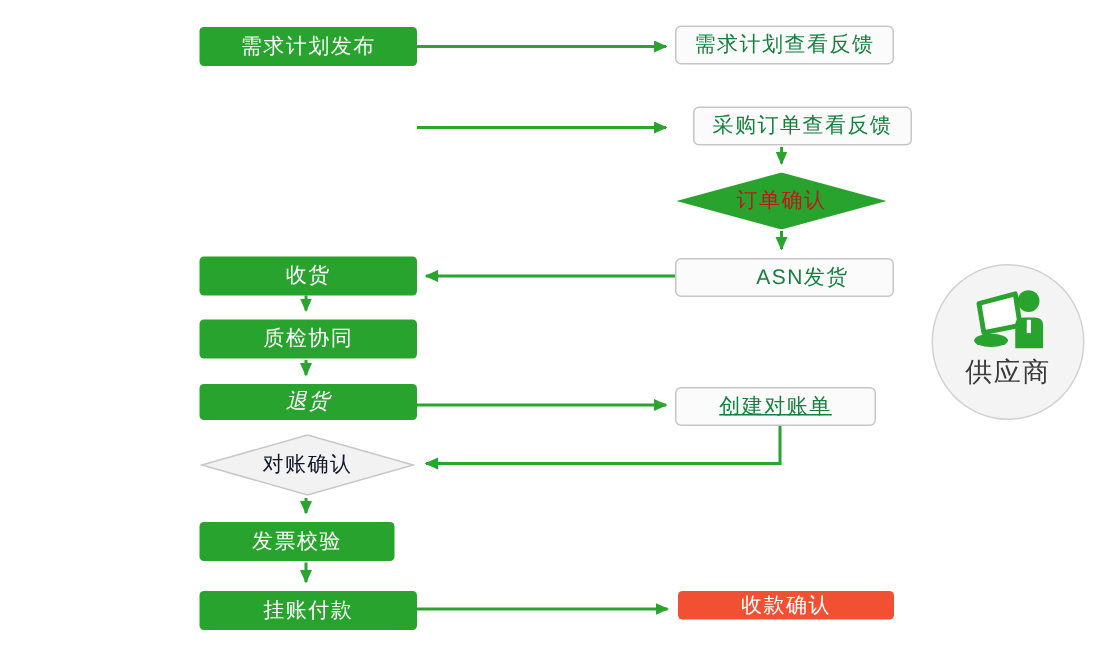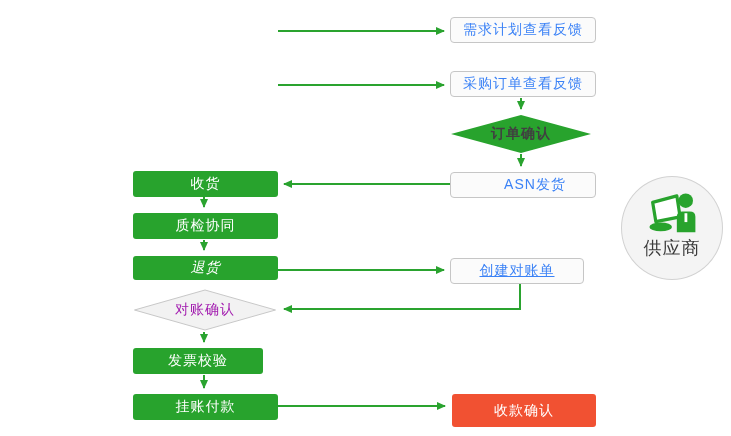--- a/index.html
+++ b/index.html
@@ -2,28 +2,28 @@
 <html style="--green: #28a32d; --red: #f15132;"><head>
 <meta charset="utf-8">
 <style>
   html,body{margin:0;padding:0;background:#ffffff;}
   body{font-family:"Liberation Sans","DejaVu Sans",sans-serif;}
   #stage{position:relative;width:731px;height:436px;background:#ffffff;overflow:hidden;}
   #connectors{position:absolute;left:0;top:0;width:731px;height:436px;z-index:1;pointer-events:none;}
   .node{position:absolute;z-index:2;display:flex;align-items:center;justify-content:center;
         font-size:14px;box-sizing:border-box;letter-spacing:1px;}
   .proc-green{background:var(--green);color:#ffffff;border-radius:3px;}
-  .proc-white{background:#fbfbfb;color:#3b82f6;border:1px solid #c6c6c6;border-radius:4px;}
+  .proc-white{background:#fbfbfb;color:#15803d;border:1px solid #c6c6c6;border-radius:4px;}
   .proc-red{background:var(--red);color:#ffffff;border-radius:3px;}
   .diamond{position:absolute;z-index:2;}
   .diamond svg{display:block;}
   .diamond .dlabel{position:absolute;left:0;top:0;width:100%;height:100%;
         display:flex;align-items:center;justify-content:center;font-size:14px;letter-spacing:1px;}
-  .diamond.green .dlabel{color:#404040;font-weight:bold;}
-  .diamond.gray .dlabel{color:#a21caf;}
+  .diamond.green .dlabel{color:#b91c1c;}
+  .diamond.gray .dlabel{color:#0f172a;}
   .actor{position:absolute;z-index:2;width:102px;height:104px;border-radius:50%;
         background:#f4f4f4;border:1px solid #d2d2d2;box-sizing:border-box;
         display:flex;flex-direction:column;align-items:center;justify-content:flex-start;}
   .actor .aicon{margin-top:12px;height:46px;display:flex;align-items:center;justify-content:center;}
   .actor .alabel{margin-top:1px;font-size:18px;color:#3a3a3a;letter-spacing:1px;}
 </style>
 </head>
 <body>
 
 <div id="stage">
@@ -43,20 +43,21 @@
       <path d="M204 197 V207" marker-end="url(#ah)"></path>
       <path d="M204 240 V250" marker-end="url(#ah)"></path>
       <path d="M278 270 H444" marker-end="url(#ah)"></path>
       <path d="M520 284 V309 H284" marker-end="url(#ah)"></path>
       <path d="M204 332 V342" marker-end="url(#ah)"></path>
       <path d="M204 375 V388" marker-end="url(#ah)"></path>
       <path d="M278 406 H445" marker-end="url(#ah)"></path>
     </g>
   </svg>
 
+  <div class="node proc-green" style="left:133px;top:18px;width:145px;height:26px;">需求计划发布</div>
 
 
   <div class="node proc-green" style="left:133px;top:171px;width:145px;height:26px;">收货</div>
 
   <div class="node proc-green" style="left:133px;top:213px;width:145px;height:26px;">质检协同</div>
 
   <div class="node proc-green" style="left:133px;top:256px;width:145px;height:24px;font-style:italic;">退货</div>
 
   <div class="diamond gray" style="left:133px;top:289px;width:144px;height:42px;">
     <svg width="144" height="42" viewBox="0 0 144 42">
@@ -64,34 +65,34 @@
     </svg>
     <span class="dlabel">对账确认</span>
   </div>
 
   <div class="node proc-green" style="left:133px;top:348px;width:130px;height:26px;">发票校验</div>
 
   <div class="node proc-green" style="left:133px;top:394px;width:145px;height:26px;">挂账付款</div>
 
   <div class="node proc-white" style="left:450px;top:17px;width:146px;height:26px;">需求计划查看反馈</div>
 
-  <div class="node proc-white" style="left:450px;top:71px;width:146px;height:26px;">采购订单查看反馈</div>
+  <div class="node proc-white" style="left:462px;top:71px;width:146px;height:26px;">采购订单查看反馈</div>
 
   <div class="diamond green" style="left:451px;top:115px;width:140px;height:38px;">
     <svg width="140" height="38" viewBox="0 0 140 38">
       <polygon points="70,0 140,19 70,38 0,19" fill="#28a32d"></polygon>
     </svg>
     <span class="dlabel">订单确认</span>
   </div>
 
   <div class="node proc-white" style="left:450px;top:172px;width:146px;height:26px;padding-left:24px;">ASN发货</div>
 
   <div class="node proc-white" style="left:450px;top:258px;width:134px;height:26px;text-decoration:underline;">创建对账单</div>
 
-  <div class="node proc-red" style="left:452px;top:394px;width:144px;height:33px;">收款确认</div>
+  <div class="node proc-red" style="left:452px;top:394px;width:144px;height:19px;">收款确认</div>
 
 
   <div class="actor" style="left:621px;top:176px;">
     <span class="aicon">
       <svg width="50" height="42" viewBox="0 0 62 50">
         <polygon points="7,13 37,5 41,31 11,37" fill="#ffffff" stroke="#28a32d" stroke-width="4" stroke-linejoin="round"></polygon>
         <ellipse cx="17" cy="43.5" rx="14" ry="5.5" fill="#28a32d"></ellipse>
         <circle cx="48" cy="11" r="9" fill="#28a32d"></circle>
         <path d="M37 50 L37 31 Q37 24.5 44 24.5 L53 24.5 Q60 24.5 60 31 L60 50 Z" fill="#28a32d"></path>
         <rect x="46.5" y="26.5" width="3.5" height="11" fill="#ffffff"></rect>

